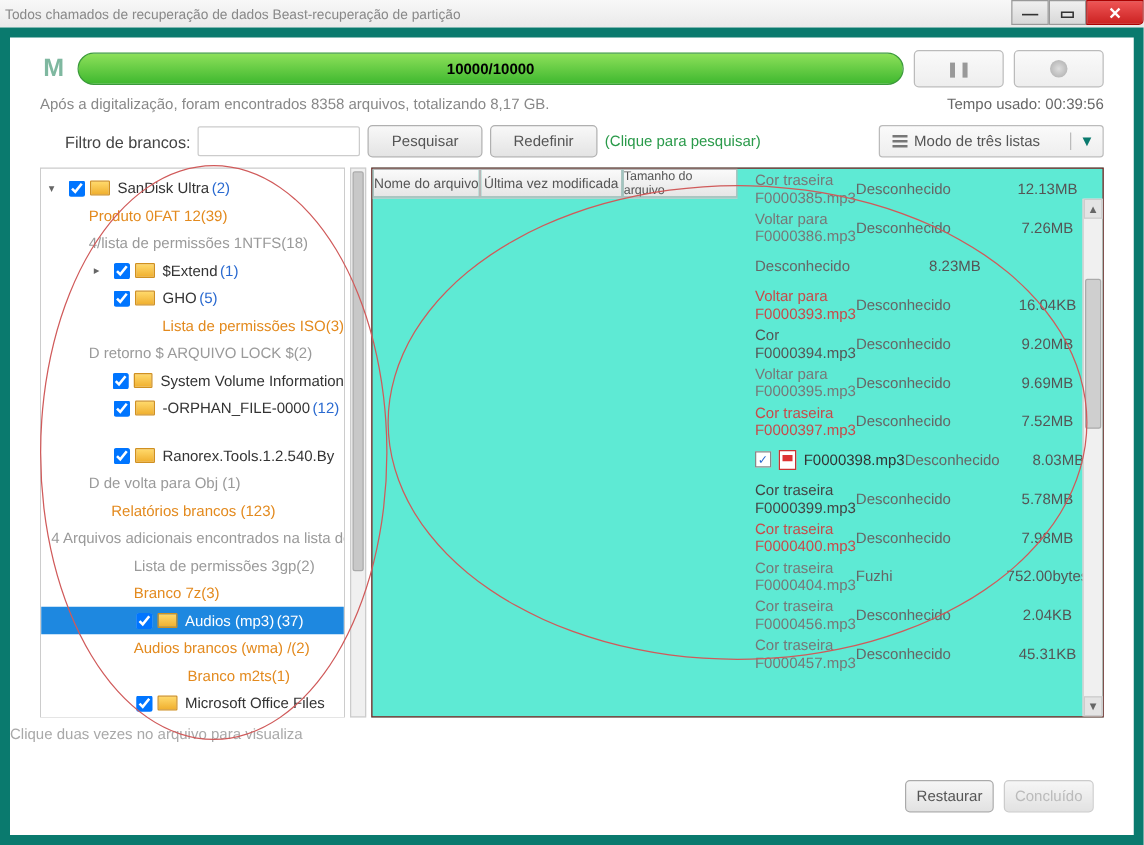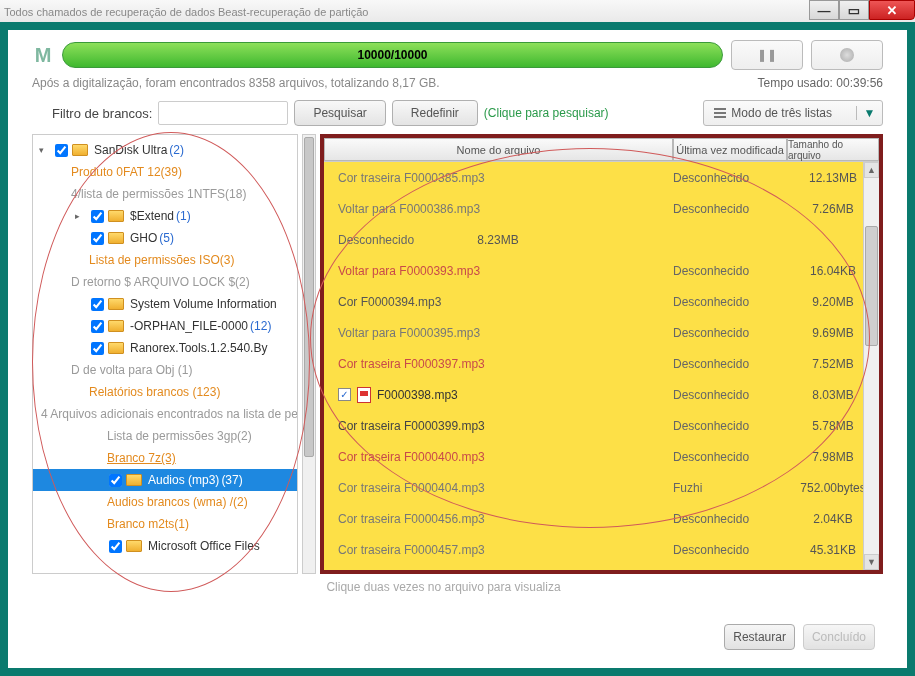--- a/index.html
+++ b/index.html
@@ -33,21 +33,21 @@
 .folder-icon{width:16px;height:12px;background:linear-gradient(#ffd96b,#f0b030);border:1px solid #d09020;border-radius:1px;margin-right:4px;display:inline-block}
 .tree-row.selected{background:#1e88e0;color:#fff}
 .tree-row.selected .cnt{color:#ffffff}
 .tree-row .lbl{margin-left:2px}
 .tree-row .cnt{margin-left:2px}
 .tree-row.orange{color:#e38a1e}
 .tree-row.dim{color:#9a9a9a}
 .tree-row .cnt.blue{color:#2a6ad0}
 .vscroll{width:14px;border:1px solid #ccc;background:#f0f0f0;position:relative}
 .vscroll .thumb{position:absolute;left:1px;right:1px;background:#c8c8c8;border:1px solid #aaa;border-radius:2px}
-.file-pane{flex:1;display:flex;flex-direction:column;border:4px solid #7f1d1d;position:relative;background:#fde047}
+.file-pane{flex:1;display:flex;flex-direction:row;border:1px solid #7f1d1d;position:relative;background:#5eead4}
 .col-headers{display:flex;height:24px;border-bottom:1px solid #ccc}
 .col-h{border:1px solid #b8b8b8;background:linear-gradient(#fafafa,#e6e6e6);display:flex;align-items:center;justify-content:center;color:#555;font-size:11px}
 .col-name{flex:1}
 .col-mod{width:114px}
 .col-size{width:92px;font-size:10px}
 .file-list{flex:1;overflow:hidden;position:relative}
 .file-row{display:flex;align-items:center;height:31px;padding-left:14px;color:#777}
 .file-row .fname{flex:1;display:flex;align-items:center;gap:6px}
 .file-row .fmod{width:114px;color:#666}
 .file-row .fsize{width:92px;color:#555;text-align:center}
@@ -55,21 +55,21 @@
 .file-row.bigdark .fname{color:#555;font-size:15px}
 .file-row.dark .fname{color:#444;font-size:13px}
 .file-row.checked .fname{color:#333}
 .mini-chk{width:13px;height:13px;border:1px solid #888;display:inline-flex;align-items:center;justify-content:center;font-size:10px;color:#2a6ad0;background:#fff}
 .pdf-icon{width:14px;height:16px;background:#fff;border:1px solid #c33;position:relative}
 .pdf-icon::after{content:"";position:absolute;top:3px;left:2px;right:2px;height:5px;background:#d33}
 .fp-scroll{width:16px;background:#f0f0f0;border-left:1px solid #ccc;position:absolute;right:0;top:24px;bottom:0}
 .fp-scroll .arrow{height:16px;display:flex;align-items:center;justify-content:center;color:#666;font-size:9px;background:#e4e4e4;border:1px solid #ccc}
 .fp-scroll .track{position:absolute;top:16px;bottom:16px;left:0;right:0}
 .fp-scroll .thumb{position:absolute;left:1px;right:1px;top:48px;height:120px;background:#cfcfcf;border:1px solid #aaa;border-radius:2px}
-.tip-row{text-align:center;padding:6px 28px 0 0;color:#a9a9a9;font-size:12px}
+.tip-row{text-align:left;padding:6px 28px 0 0;color:#a9a9a9;font-size:12px}
 .footer{position:absolute;bottom:18px;right:32px;display:flex;gap:8px}
 .footer .btn{height:26px;padding:0 8px;border:1px solid #aaa;border-radius:4px;background:linear-gradient(#f6f6f6,#e2e2e2);color:#555;cursor:pointer}
 .footer .btn.disabled{color:#bbb;border-color:#ccc}
 .ellipse{position:absolute;border:1px solid #d05a5a;border-radius:50%;pointer-events:none}
 .hamb{display:inline-flex;flex-direction:column;gap:2px}
 .hamb i{display:block;width:12px;height:2px;background:#777}
 </style>
 </head>
 <body>
 
@@ -145,42 +145,42 @@
           <span class="lbl">$Extend</span>
           <span class="cnt blue">(1)</span>
         </div>
         <div class="tree-row" style="padding-left: 42px;">
           <span class="exp"></span>
           <input type="checkbox" checked="" style="">
           <span class="folder-icon"></span>
           <span class="lbl">GHO</span>
           <span class="cnt blue">(5)</span>
         </div>
-        <div class="tree-row orange" style="padding-left: 42px;">
+        <div class="tree-row orange" style="padding-left: 42px; justify-content: flex-end;">
           <span class="exp"></span>
           <span class="lbl">Lista de permissões ISO(3)</span>
         </div>
         <div class="tree-row dim" style="padding-left: 24px;">
           <span class="exp"></span>
           <span class="lbl">D retorno $ ARQUIVO LOCK $(2)</span>
         </div>
         <div class="tree-row" style="padding-left: 42px;">
           <span class="exp"></span>
           <input type="checkbox" checked="" style="">
           <span class="folder-icon"></span>
           <span class="lbl">System Volume Information</span>
         </div>
         <div class="tree-row" style="padding-left: 42px;">
           <span class="exp"></span>
           <input type="checkbox" checked="" style="">
           <span class="folder-icon"></span>
           <span class="lbl">-ORPHAN_FILE-0000</span>
           <span class="cnt blue">(12)</span>
         </div>
-        <div class="tree-row" style="padding-left: 42px;">
+        <div class="tree-row" style="padding-left: 42px; margin-top: 16px;">
           <span class="exp"></span>
           <input type="checkbox" checked="" style="">
           <span class="folder-icon"></span>
           <span class="lbl">Ranorex.Tools.1.2.540.By</span>
         </div>
         <div class="tree-row dim" style="padding-left: 24px;">
           <span class="exp"></span>
           <span class="lbl">D de volta para Obj (1)</span>
         </div>
         <div class="tree-row orange" style="padding-left: 42px;">
@@ -188,36 +188,36 @@
           <span class="lbl">Relatórios brancos (123)</span>
         </div>
         <div class="tree-row dim" style="padding-left: 6px; font-size: 11px;">
           <span class="exp"></span>
           <span class="lbl">4 Arquivos adicionais encontrados na lista de permissões (40)</span>
         </div>
         <div class="tree-row dim" style="padding-left: 60px;">
           <span class="exp"></span>
           <span class="lbl">Lista de permissões 3gp(2)</span>
         </div>
-        <div class="tree-row orange" style="padding-left: 60px; text-decoration: underline;">
+        <div class="tree-row orange" style="padding-left: 60px;">
           <span class="exp"></span>
           <span class="lbl">Branco 7z(3)</span>
         </div>
         <div class="tree-row selected" style="padding-left: 60px;">
           <span class="exp"></span>
           <input type="checkbox" checked="" style="">
           <span class="folder-icon"></span>
           <span class="lbl">Audios (mp3)</span>
           <span class="cnt ">(37)</span>
         </div>
         <div class="tree-row orange" style="padding-left: 60px;">
           <span class="exp"></span>
           <span class="lbl">Audios brancos (wma) /(2)</span>
         </div>
-        <div class="tree-row orange" style="padding-left: 60px;">
+        <div class="tree-row orange" style="padding-left: 60px; justify-content: center;">
           <span class="exp"></span>
           <span class="lbl">Branco m2ts(1)</span>
         </div>
         <div class="tree-row" style="padding-left: 60px;">
           <span class="exp"></span>
           <input type="checkbox" checked="" style="">
           <span class="folder-icon"></span>
           <span class="lbl">Microsoft Office Files</span>
         </div>
       </div>

